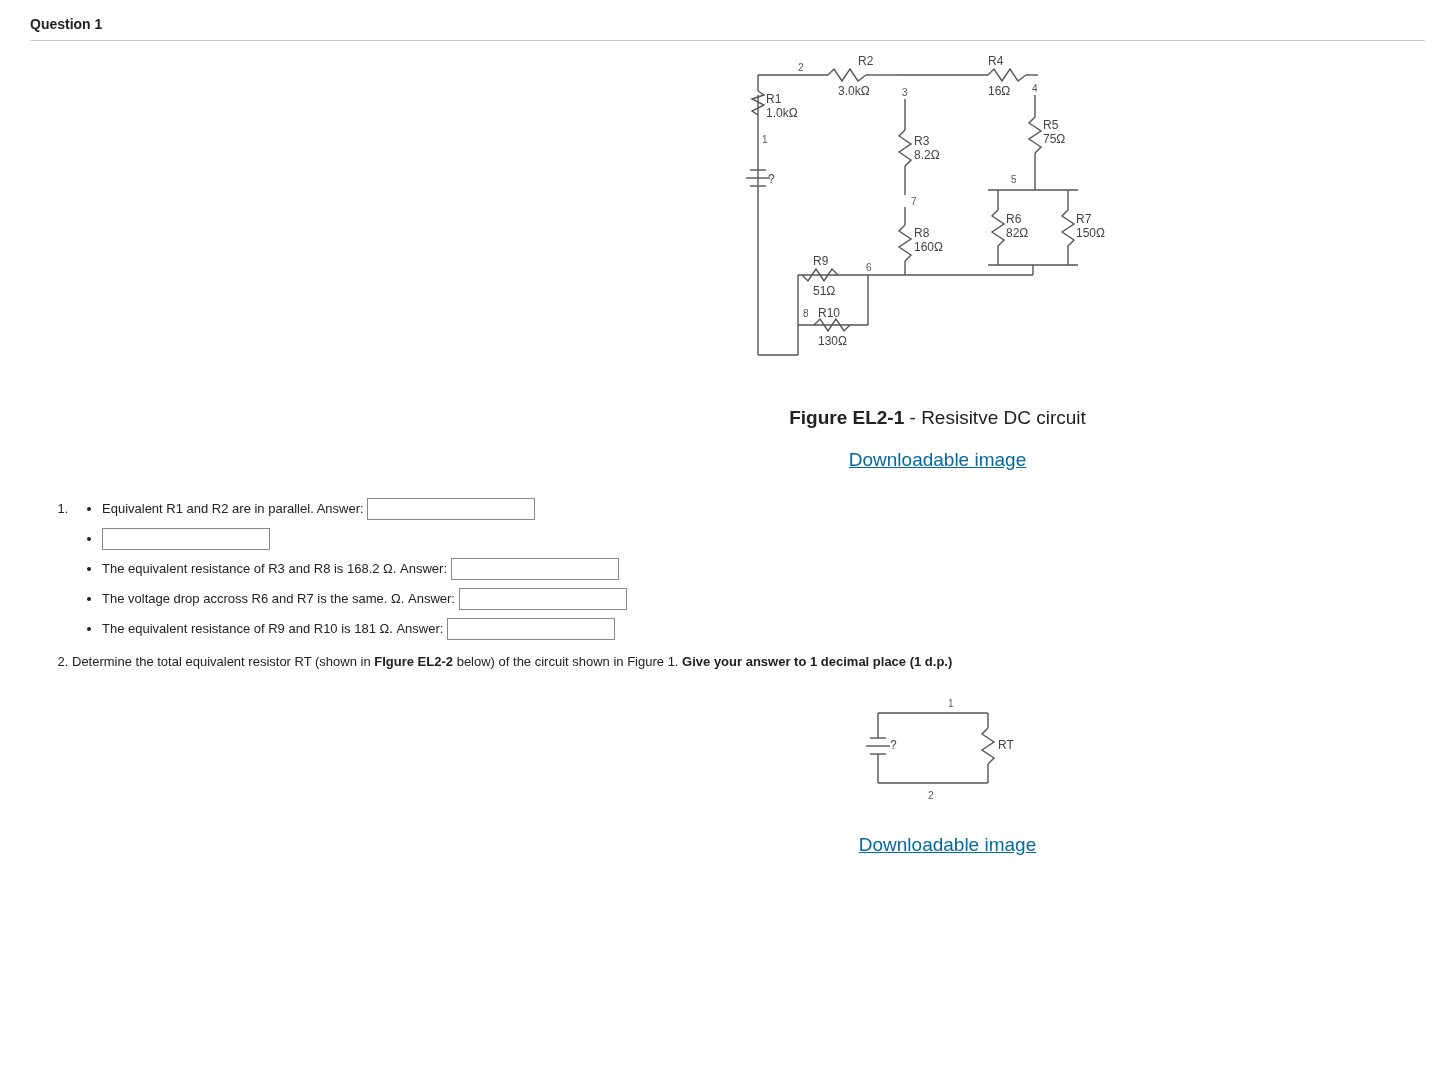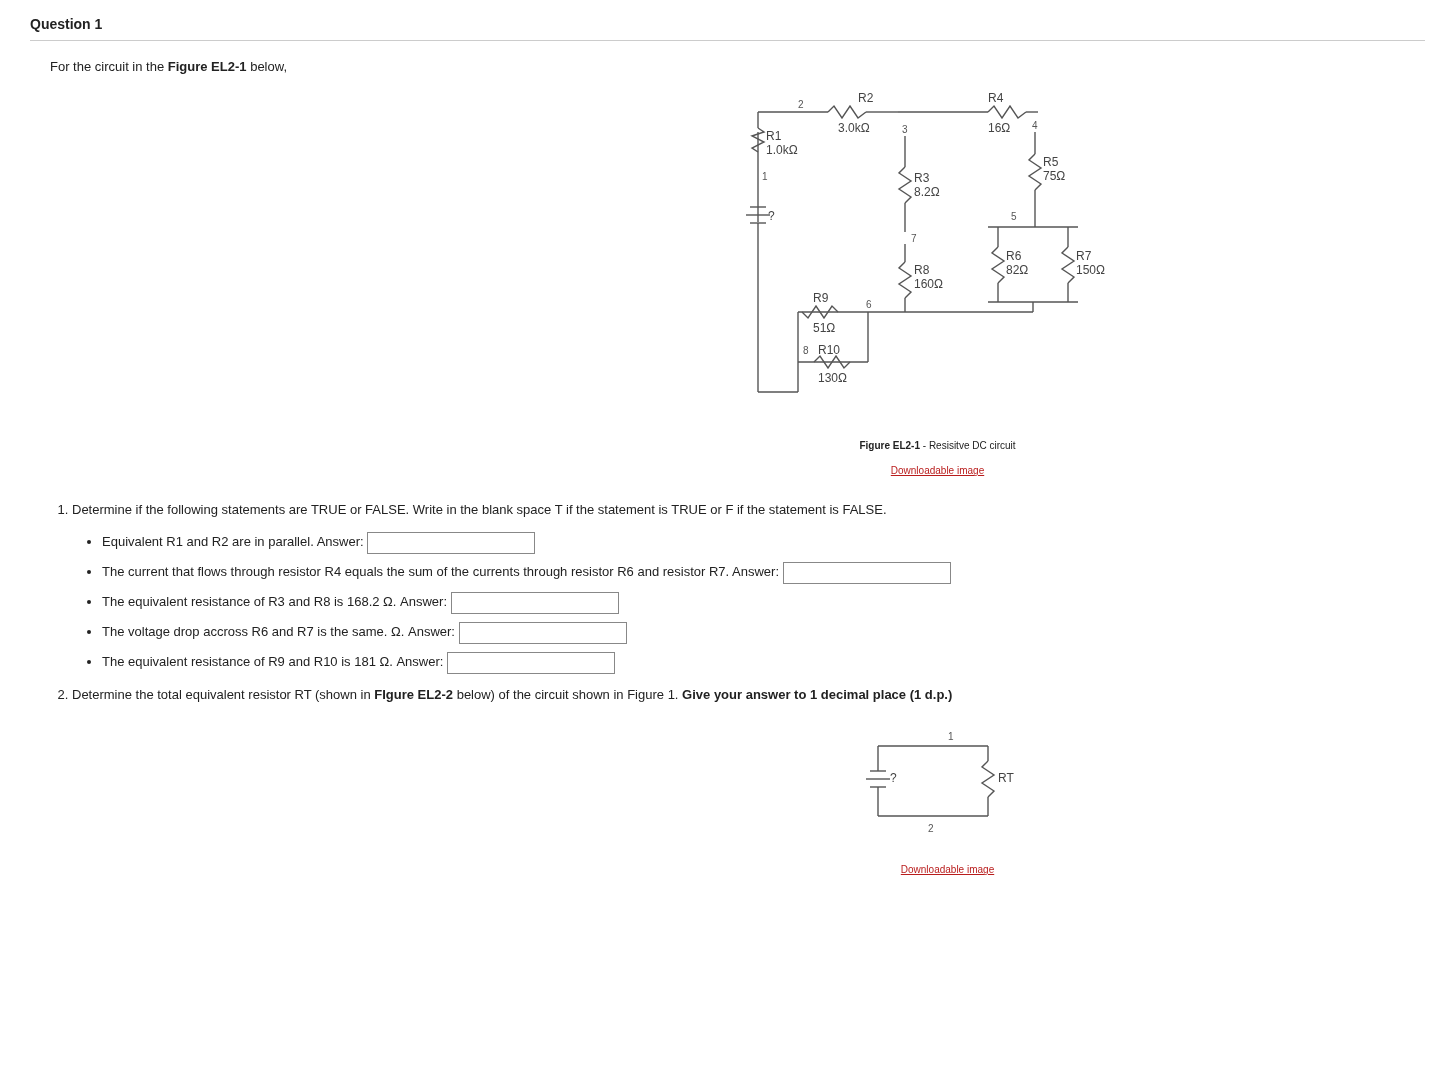--- a/index.html
+++ b/index.html
@@ -33,24 +33,24 @@
     align-items: center;
     margin: 6px 0 18px 0;
   }
   .fig-box {
     width: 400px;
     padding-left: 400px; 
   }
   .caption {
     text-align: center;
     margin-top: 6px;
-    font-size: 10px;
+    font-size: 19px;
   }
   .dl-link {
-    color: #b91c1c;
+    color: #0369a1;
     text-decoration: underline;
     cursor: pointer;
   }
   ol.mainlist { padding-left: 22px; margin: 4px 0; }
   ol.mainlist > li { margin-bottom: 8px; }
   ul.sublist { list-style: disc; padding-left: 30px; margin: 6px 0; }
   ul.sublist li { margin: 4px 0; line-height: 2; }
   input.ans {
     width: 160px;
     height: 18px;
@@ -70,25 +70,20 @@
   svg line, svg polyline, svg path { stroke:#555; stroke-width:1.4; fill:none; }
   .fig2-box { width: 260px; padding-left: 420px; }
 </style>
 </head>
 <body>
 
 <div class="page">
   <div class="qheader">Question 1</div>
 
   <div class="body">
-    <div class="intro">
-      <span>For the circuit in the </span>
-      <span class="bold">Figure EL2-1</span>
-      <span> below,</span>
-    </div>
 
     <div class="fig-wrap">
       <div class="fig-box">
         <svg width="400" height="330" viewBox="0 0 400 330">
 
           <line x1="20" y1="130" x2="20" y2="60"></line>
           <line x1="12" y1="115" x2="28" y2="115"></line>
           <line x1="8" y1="123" x2="32" y2="123"></line>
           <line x1="12" y1="131" x2="28" y2="131"></line>
           <line x1="20" y1="131" x2="20" y2="300"></line>
@@ -184,28 +179,26 @@
           <span class="bold">Figure EL2-1</span><span> - Resisitve DC circuit</span>
         </div>
         <div class="caption">
           <span class="dl-link">Downloadable image</span>
         </div>
       </div>
     </div>
 
     <ol class="mainlist">
       <li>
-        <span>Determine if the following statements are TRUE or FALSE. Write in the blank space T if the statement is TRUE or F if the statement is FALSE.</span>
         <ul class="sublist">
           <li>
             <span>Equivalent R1 and R2 are in parallel. Answer:</span>
             <input class="ans" type="text" style="">
           </li>
           <li>
-            <span>The current that flows through resistor R4 equals the sum of the currents through resistor R6 and resistor R7. Answer:</span>
             <input class="ans" type="text" style="">
           </li>
           <li>
             <span>The equivalent resistance of R3 and R8 is 168.2 Ω. Answer:</span>
             <input class="ans" type="text" style="">
           </li>
           <li>
             <span>The voltage drop accross R6 and R7 is the same. Ω. Answer:</span>
             <input class="ans" type="text" style="">
           </li>

